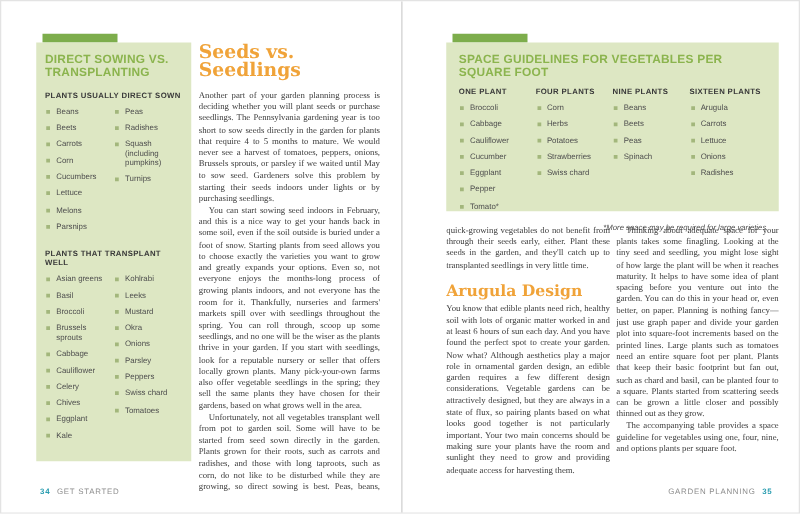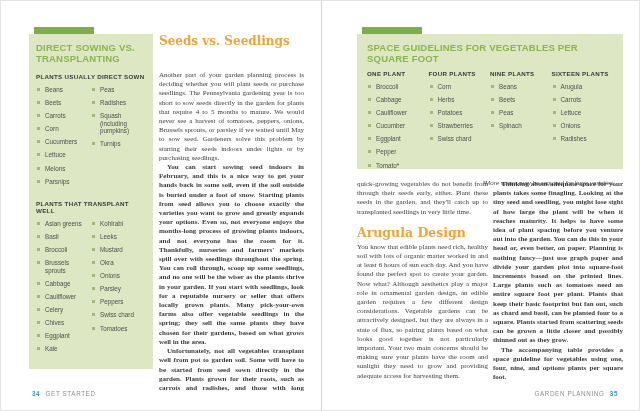--- a/index.html
+++ b/index.html
@@ -27,27 +27,27 @@
   .bullet{flex:0 0 3px;width:3px;height:3px;background:#a3b77c;margin:2px 5px 0 1px;}
   .li-text{font-size:6.3px;line-height:7.6px;color:#4e4e4e;}
   .footnote{
     font-size:6.2px;color:#4e4e4e;font-style:italic;text-align:right;margin-top:4px;
   }
 
   
   .article{font-family:"Liberation Serif",serif;color:#3b3b3b;}
   .art-title{
     font-family:"DejaVu Serif",serif;color:#f0a339;font-weight:bold;
-    font-size:12px;line-height:15px;margin:0 0 22px 0;
+    font-size:15px;line-height:15px;margin:0 0 8px 0;
   }
   .art-title.small{font-size:12.5px;line-height:13px;margin:9px 0 4px 0;}
   .article p{
     font-size:7px;line-height:9.2px;margin:0;text-align:justify;
   }
-  .article p.indent{text-indent:8px;font-weight:bold;}
+  .article p.indent{text-indent:8px;}
 
   
   #left-box{position:absolute;left:28px;top:26px;width:124px;}
   #left-box .greenbox{padding:9px 7px 10px 7px;height:335px;}
   #left-article{position:absolute;left:158px;top:33px;width:145px;height:360px;overflow:hidden;}
 
   #right-box{position:absolute;left:356px;top:26px;width:266px;}
   #right-box .greenbox{padding:9px 10px 10px 10px;height:135px;}
   #right-box .box-title{width:215px;}
   #right-box .cols{margin-top:2px;}

